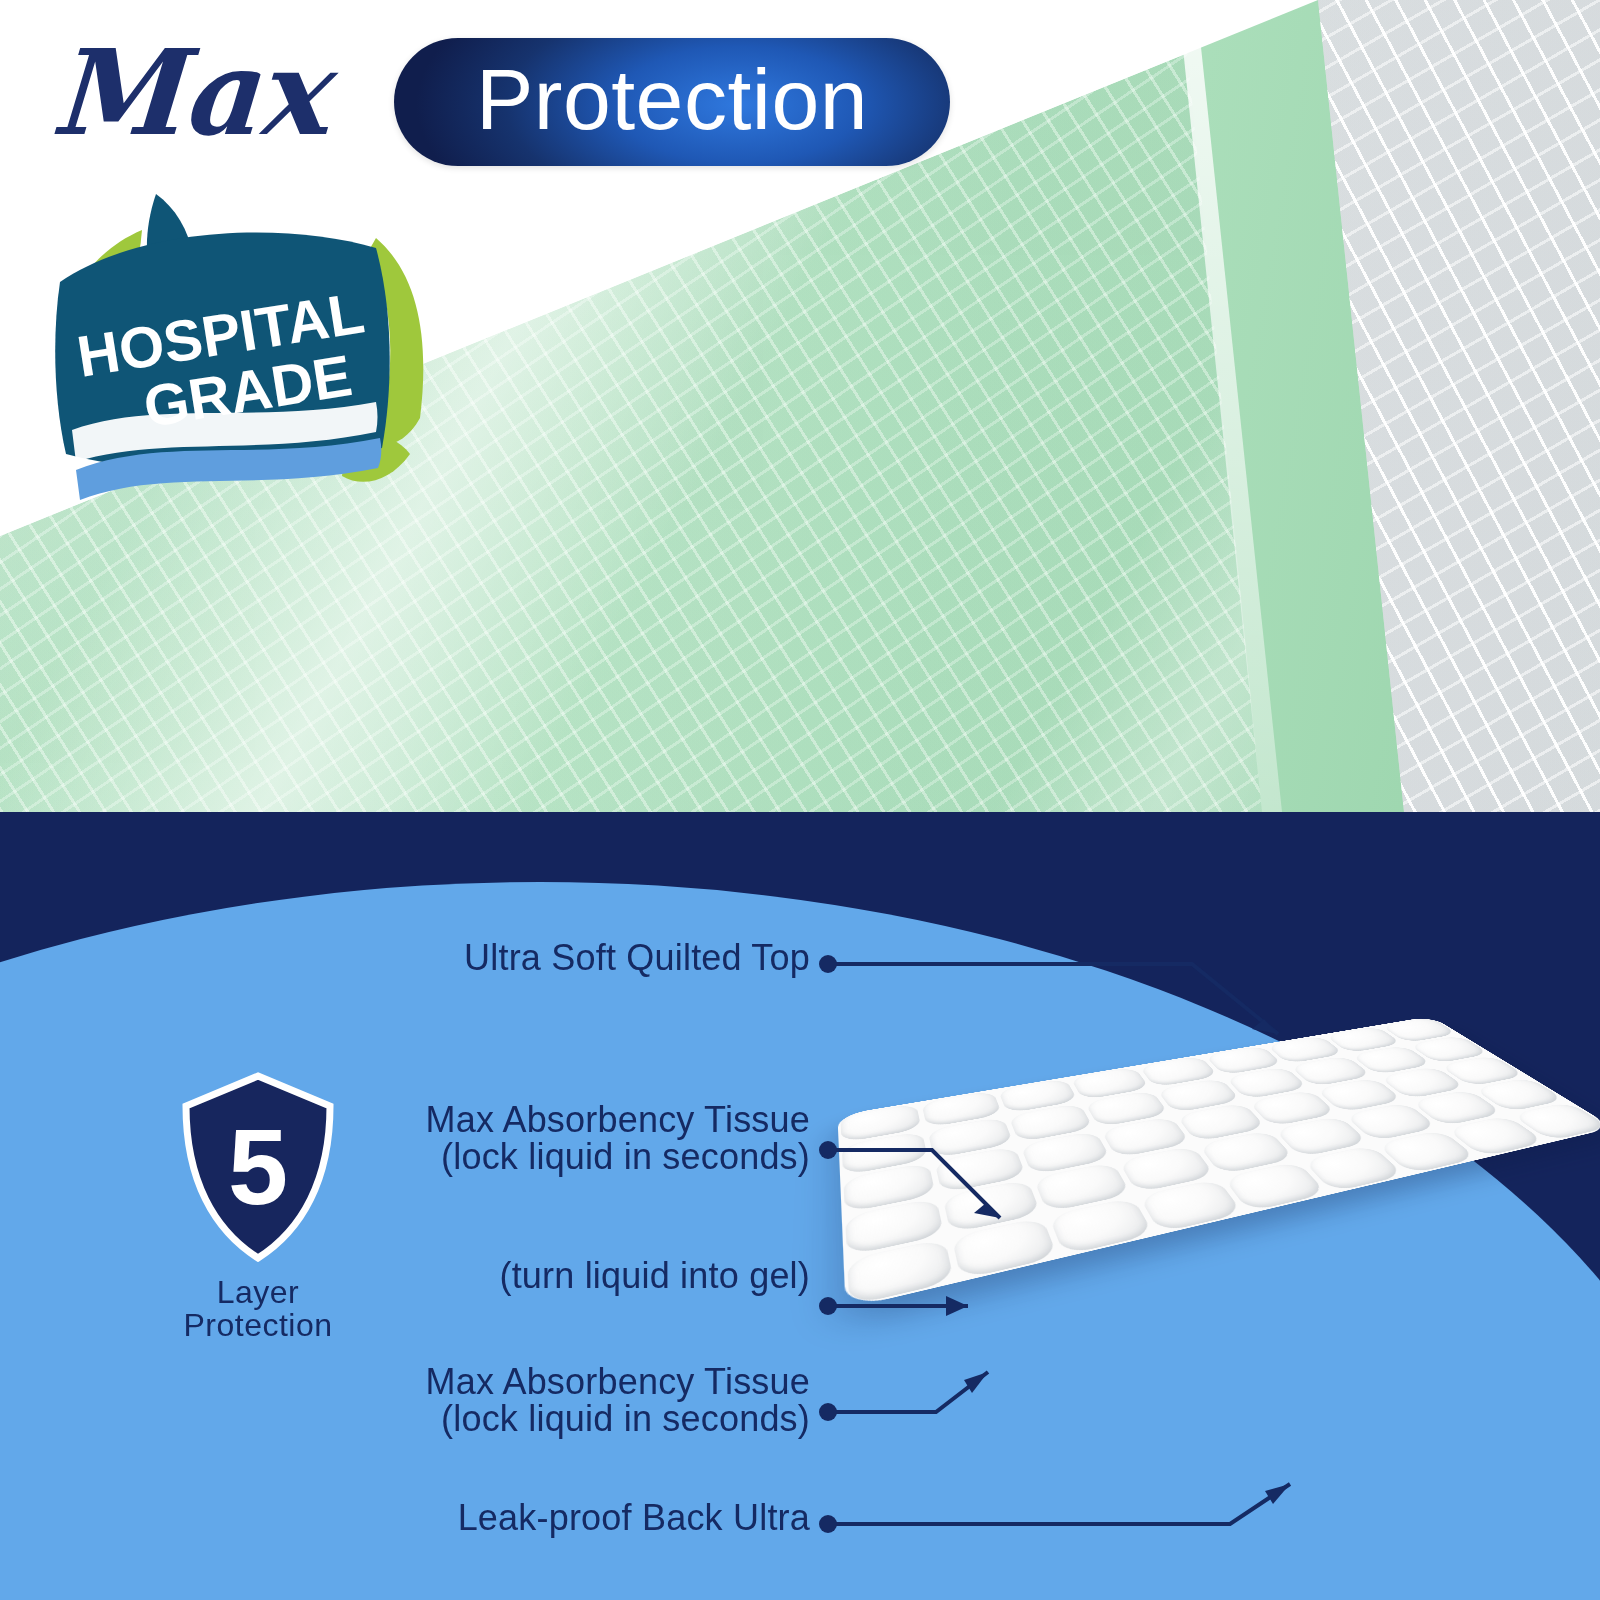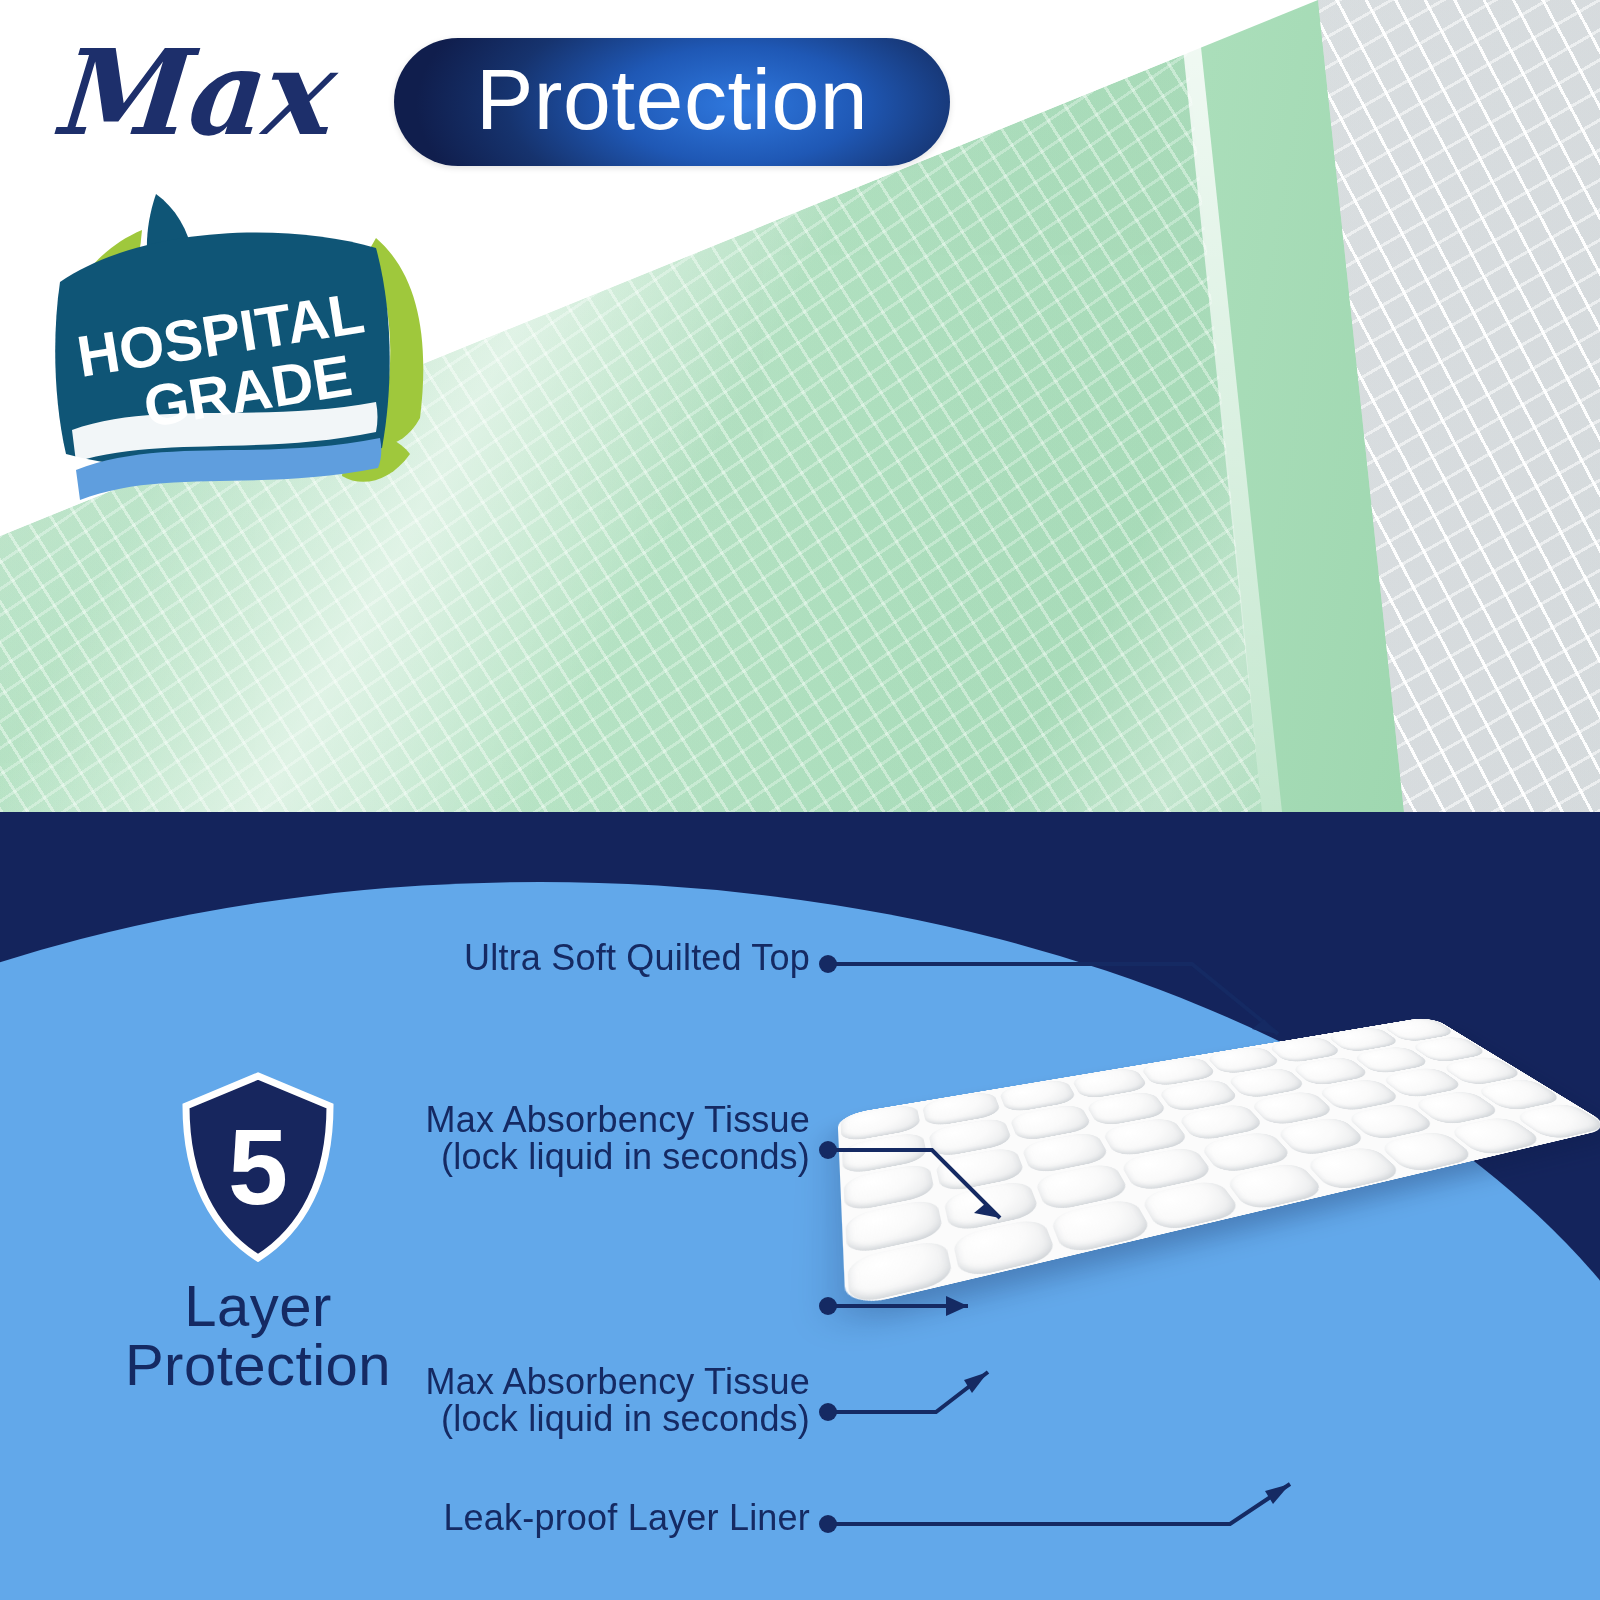--- a/index.html
+++ b/index.html
@@ -106,21 +106,21 @@
   
   .shield-block{position:absolute;left:108px;top:260px;width:300px;text-align:center;}
   .shield-wrap{position:relative;width:160px;height:190px;margin:0 auto;}
   .shield-num{
     position:absolute;left:0;top:0;width:160px;height:190px;
     display:flex;align-items:center;justify-content:center;
     color:#ffffff;font-size:108px;font-weight:700;line-height:1;padding-bottom:18px;
     font-family:"Liberation Sans", sans-serif;
   }
   .shield-caption{
-    margin-top:14px;color:#152a63;font-size:58px;line-height:1.02;font-weight:400;
+    margin-top:14px;color:#152a63;font-size:32px;line-height:1.02;font-weight:400;
     font-family:"Liberation Sans", sans-serif;letter-spacing:.5px;
   }
 
   
   .label{
     position:absolute;text-align:right;color:#152a63;
     font-family:"Liberation Sans", sans-serif;font-weight:400;line-height:1.02;
     white-space:nowrap;
   }
   .label .l1{font-size:36px;display:block;letter-spacing:.2px;text-align:right;}
@@ -307,25 +307,26 @@
     <div class="label" style="right:790px;top:128px;">
       <span class="l1">Ultra Soft Quilted Top</span>
     </div>
 
     <div class="label" style="right:790px;top:290px;">
       <span class="l1">Max Absorbency Tissue</span>
       <span class="l2">(lock liquid in seconds)</span>
     </div>
 
     <div class="label" style="right:790px;top:446px;">
+      <span class="l2">(turn liquid into gel)</span>
     </div>
 
     <div class="label" style="right:790px;top:552px;">
       <span class="l1">Max Absorbency Tissue</span>
       <span class="l2">(lock liquid in seconds)</span>
     </div>
 
     <div class="label" style="right:790px;top:688px;">
-      <span class="l1">Leak-proof Layer Liner</span>
+      <span class="l1">Leak-proof Back Ultra</span>
     </div>
 
   </div>
 </div>
 
 </body></html>

